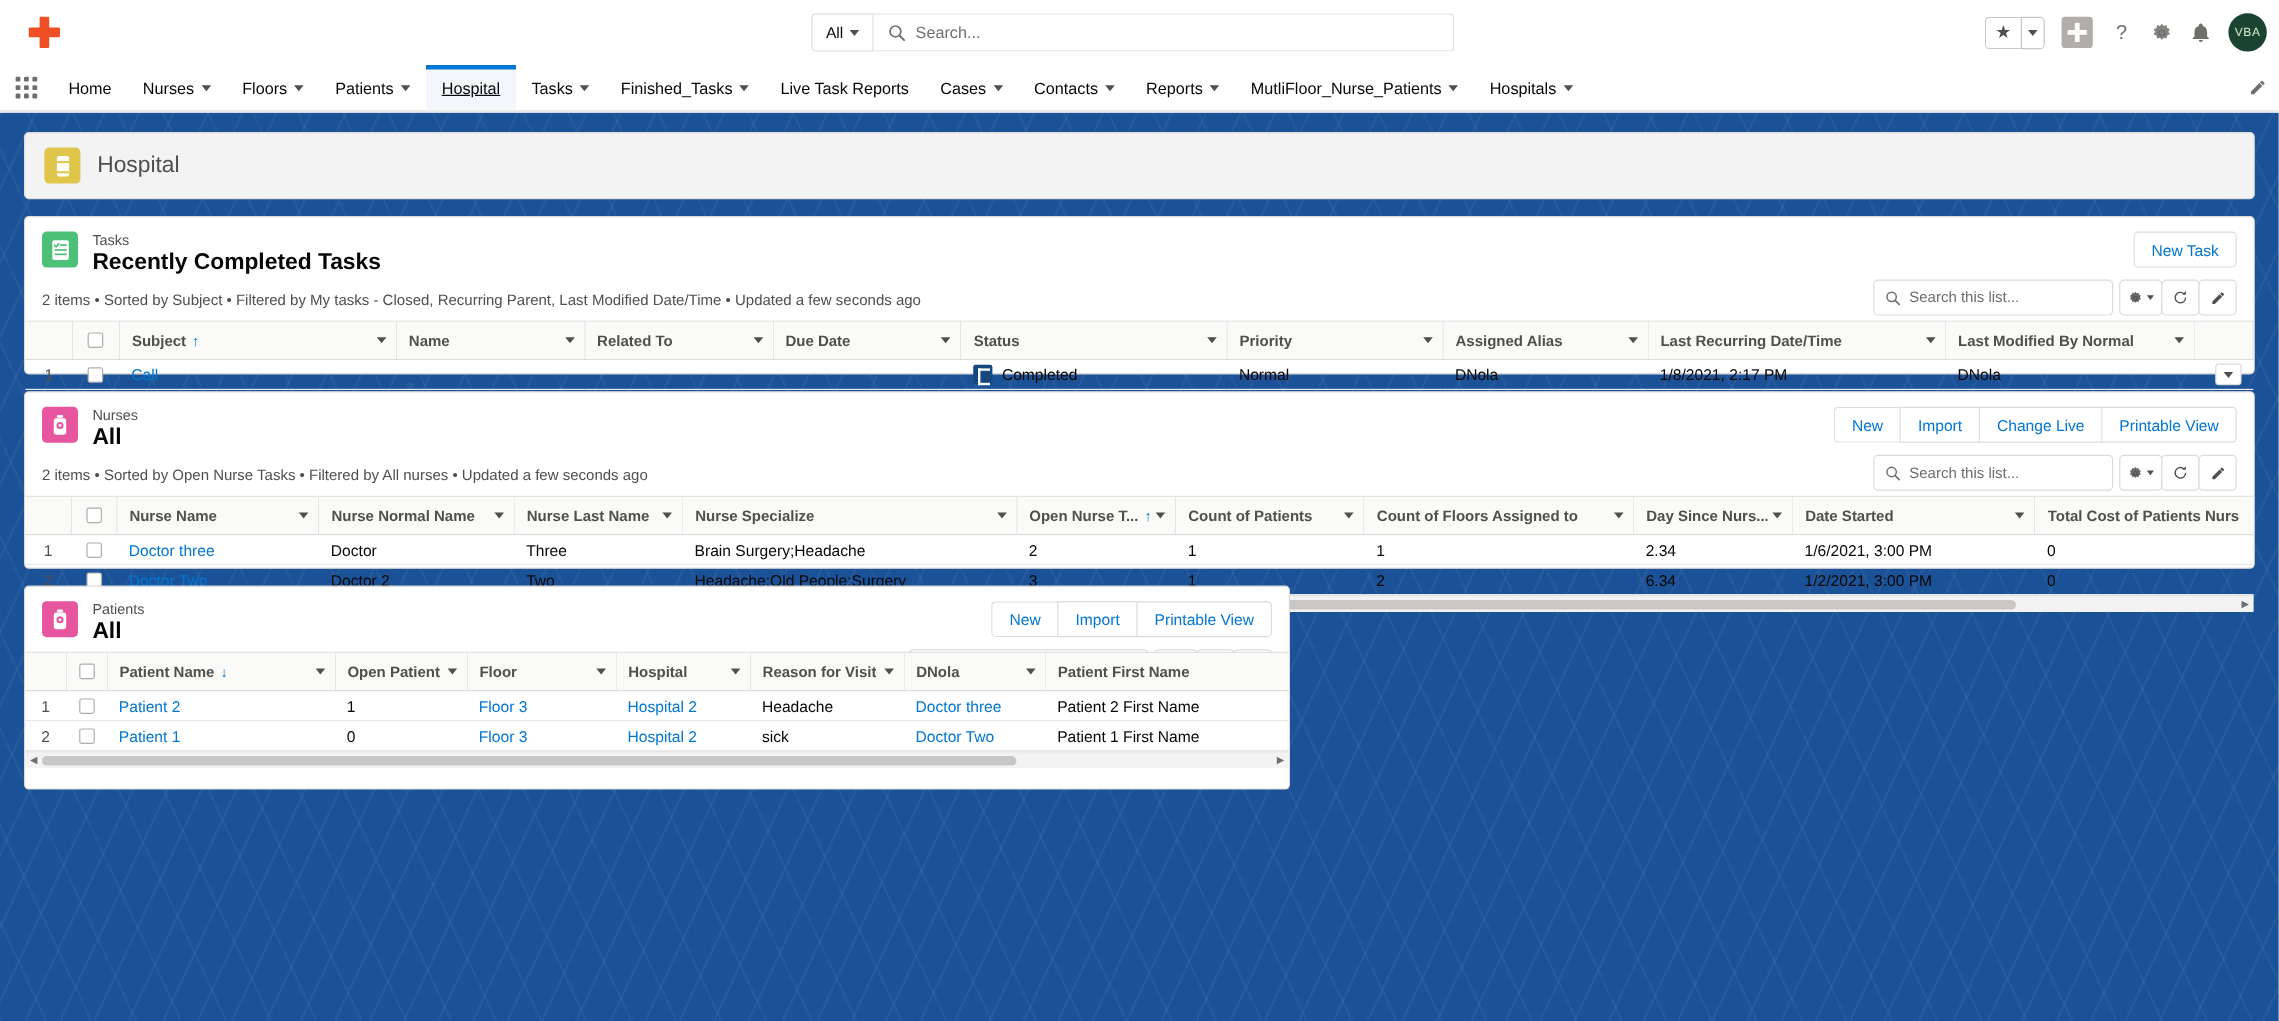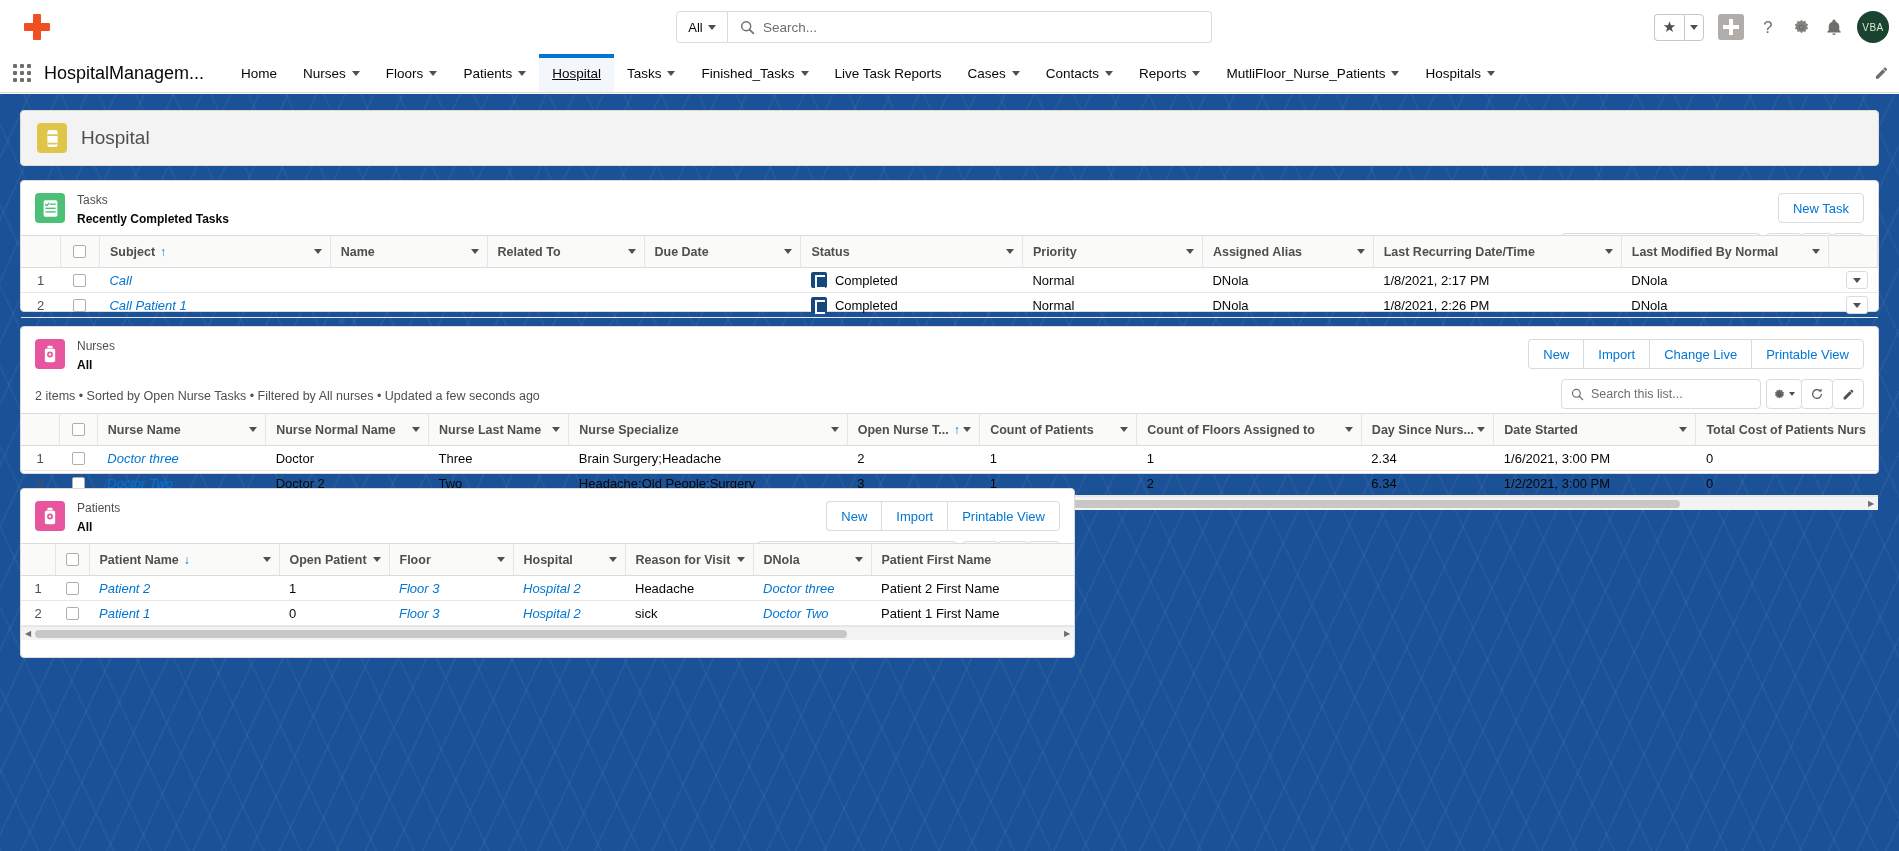--- a/index.html
+++ b/index.html
@@ -188,21 +188,21 @@
     position: relative;
     min-height: 54px;
   }
   .card-head-icon {
     width: 30px; height: 30px; border-radius: 4px;
     display: flex; align-items: center; justify-content: center;
     margin-right: 12px; flex: 0 0 auto;
   }
   .card-titles { display: flex; flex-direction: column; }
   .card-super { font-size: 12px; color: #514f4d; line-height: 15px; }
-  .card-title { font-size: 12px; color: #080707; font-weight: bold; line-height: 22px; }
+  .card-title { font-size: 19px; color: #080707; font-weight: bold; line-height: 22px; }
 
   .head-buttons {
     position: absolute; right: 14px; top: 12px;
     display: flex;
   }
   .btn {
     height: 30px; padding: 0 14px;
     border: 1px solid #dddbda; background: #fff;
     color: #0176d3; font-size: 13px;
     display: flex; align-items: center; justify-content: center;
@@ -285,21 +285,21 @@
     text-overflow: ellipsis;
     font-size: 13px;
     vertical-align: middle;
   }
   .col-idx { width: 34px; text-align: center !important; padding: 0 !important; color: #514f4d; font-size: 12px; }
   .col-chk { width: 34px; padding: 0 !important; }
   .chkbox {
     width: 13px; height: 13px; border: 1px solid #b0adab; border-radius: 2px;
     background: #fff; margin: 0 auto; display: block;
   }
-  .lnk { color: #0176d3; text-decoration: none; cursor: pointer; font-style: italic; }
+  .lnk { color: #0176d3; text-decoration: none; cursor: pointer; }
   .sort-arrow { color: #0176d3; font-size: 12px; font-weight: bold; }
   .th-chev {
     width: 0; height: 0; flex: 0 0 auto;
     border-left: 4px solid transparent; border-right: 4px solid transparent;
     border-top: 5px solid #514f4d;
   }
   .status-cell { display: flex; align-items: center; gap: 8px; }
   .status-ico {
     width: 16px; height: 16px; border-radius: 2px; background: #14487f;
     flex: 0 0 auto; position: relative;
@@ -390,21 +390,20 @@
         <i></i>
         <i></i>
         <i></i>
         <i></i>
         <i></i>
         <i></i>
         <i></i>
         <i></i>
     </div>
   </div>
-  <div class="app-name">HospitalManagem...</div>
   <div class="nav-items" id="nav-items">
       <div class="nav-item">
         <span class="nav-label">Home</span>
       </div>
       <div class="nav-item">
         <span class="nav-label">Nurses</span>
         <span class="chev"></span>
       </div>
       <div class="nav-item">
         <span class="nav-label">Floors</span>
@@ -479,20 +478,21 @@
         </svg>
       </div>
       <div class="card-titles">
         <span class="card-super">Tasks</span>
         <span class="card-title">Recently Completed Tasks</span>
       </div>
       <div class="head-buttons">
         <button class="btn single">New Task</button>
       </div>
     </div>
+    <div class="card-meta">2 items • Sorted by Subject • Filtered by My tasks - Closed, Recurring Parent, Last Modified Date/Time • Updated a few seconds ago</div>
     <div class="list-controls" style="top:52px;">
       <div class="search-list">
         <svg width="13" height="13" viewBox="0 0 16 16">
           <circle cx="6.6" cy="6.6" r="4.8" fill="none" stroke="#706e6b" stroke-width="1.5"></circle>
           <line x1="10.2" y1="10.2" x2="14.3" y2="14.3" stroke="#706e6b" stroke-width="1.7" stroke-linecap="round"></line>
         </svg>
         <input type="text" placeholder="Search this list..." style="">
       </div>
       <div class="icon-btn">
         <svg width="13" height="13" viewBox="0 0 24 24">

